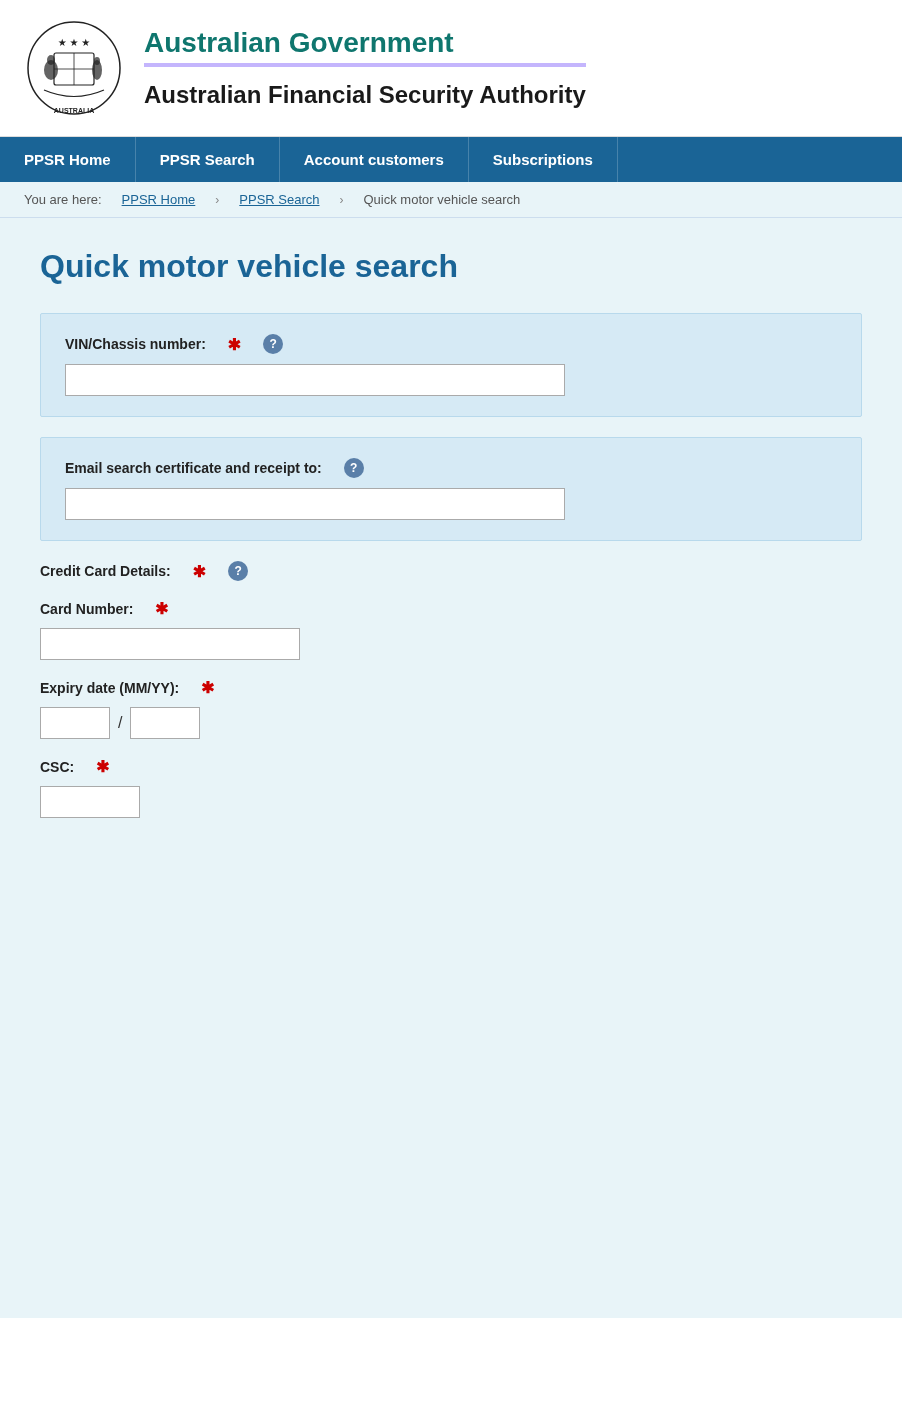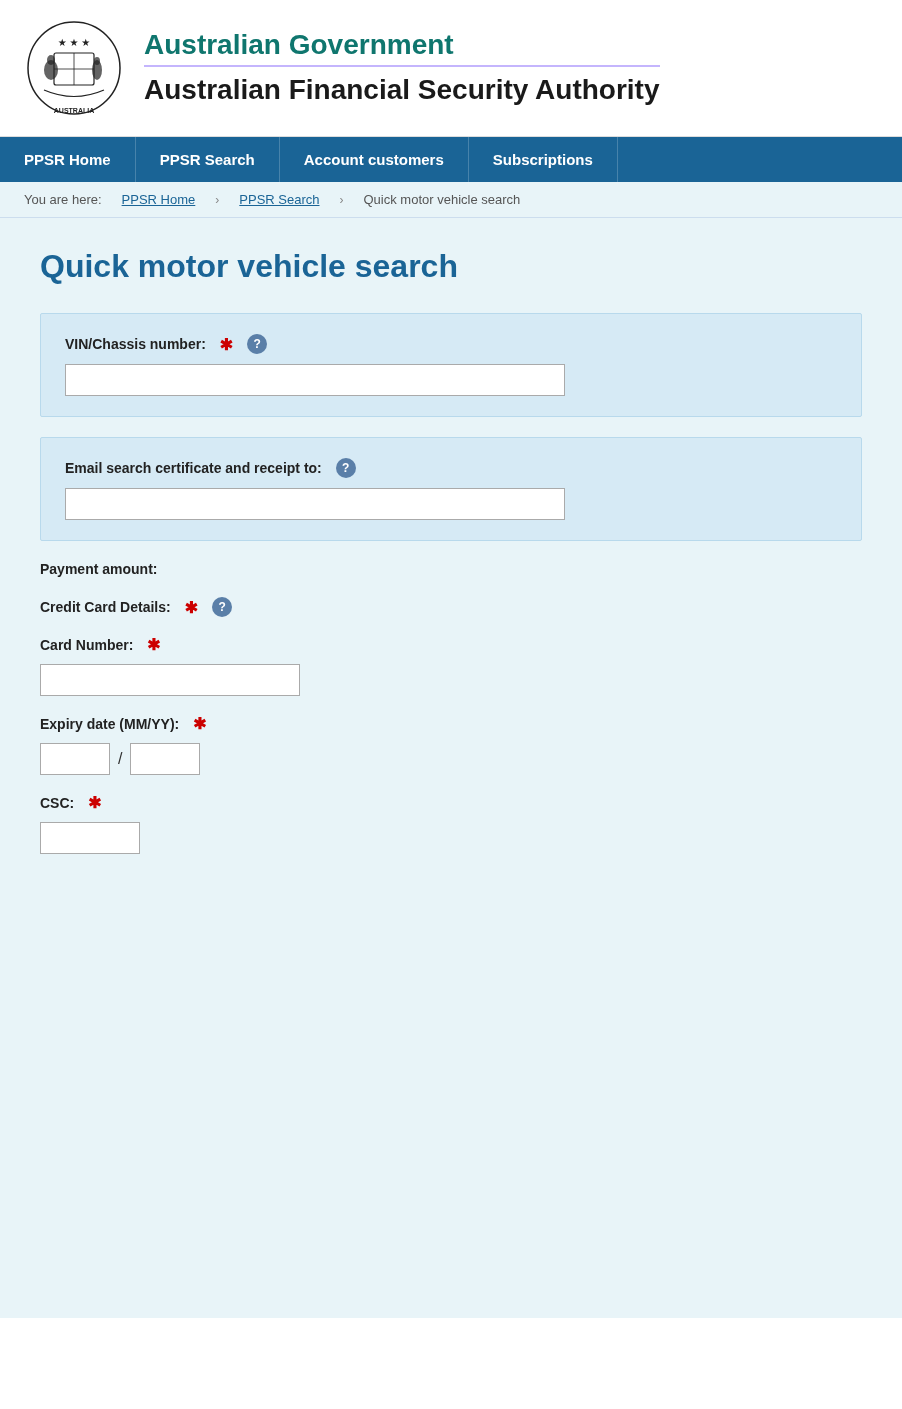--- a/index.html
+++ b/index.html
@@ -41,26 +41,26 @@
     }
 
     .logo-text .agency-line1 {
       font-size: 28px;
       font-weight: bold;
       color: #0f766e;
       line-height: 1.2;
     }
 
     .logo-text .agency-line2 {
-      font-size: 28px;
+      font-size: 24px;
       font-weight: bold;
       color: #1a1a1a;
       line-height: 1.3;
-      border-top: 2px solid #c4b5fd;
-      padding-top: 5px;
+      border-top: 4px solid #c4b5fd;
+      padding-top: 12px;
       margin-top: 4px;
     }
 
     
     .nav-bar {
       display: flex;
       background: #1a6496;
     }
 
     .nav-item {
@@ -119,21 +119,21 @@
       margin-bottom: 20px;
     }
 
     .field-label {
       font-weight: bold;
       font-size: 14px;
       color: #222;
       margin-bottom: 10px;
       display: flex;
       align-items: center;
-      gap: 14px;
+      gap: 22px;
     }
 
     .required-star {
       color: #cc0000;
       font-size: 16px;
     }
 
     .help-icon {
       display: inline-flex;
       align-items: center;
@@ -290,21 +290,20 @@
 
   <div class="form-section">
     <div class="field-label">
       <span>Email search certificate and receipt to:</span>
       <span class="help-icon">?</span>
     </div>
     <input class="form-input" type="email" style="">
   </div>
 
   <div class="payment-section">
-    <div class="payment-label">Payment amount:</div>
   </div>
 
   <div class="cc-section">
     <div class="field-label">
       <span>Credit Card Details:</span>
       <span class="required-star">✱</span>
       <span class="help-icon">?</span>
     </div>
 
     <div class="cc-subsection">

